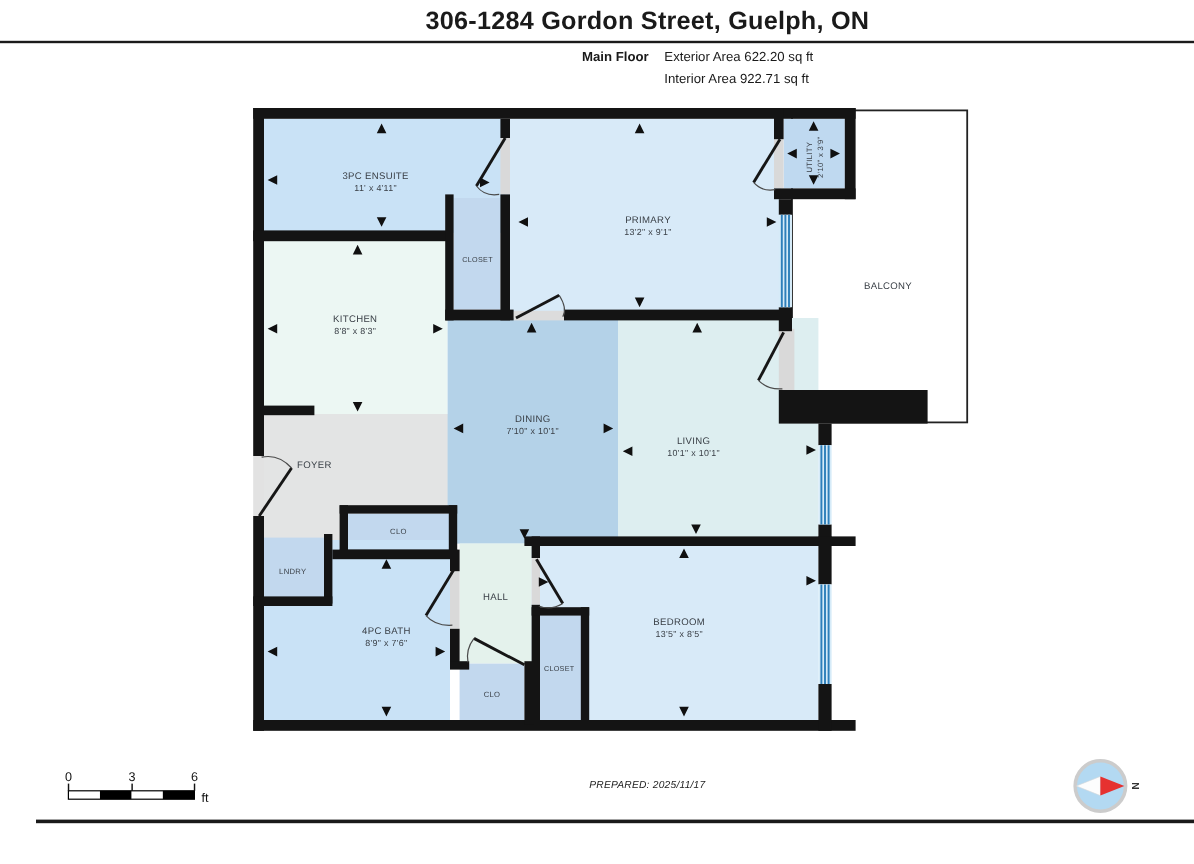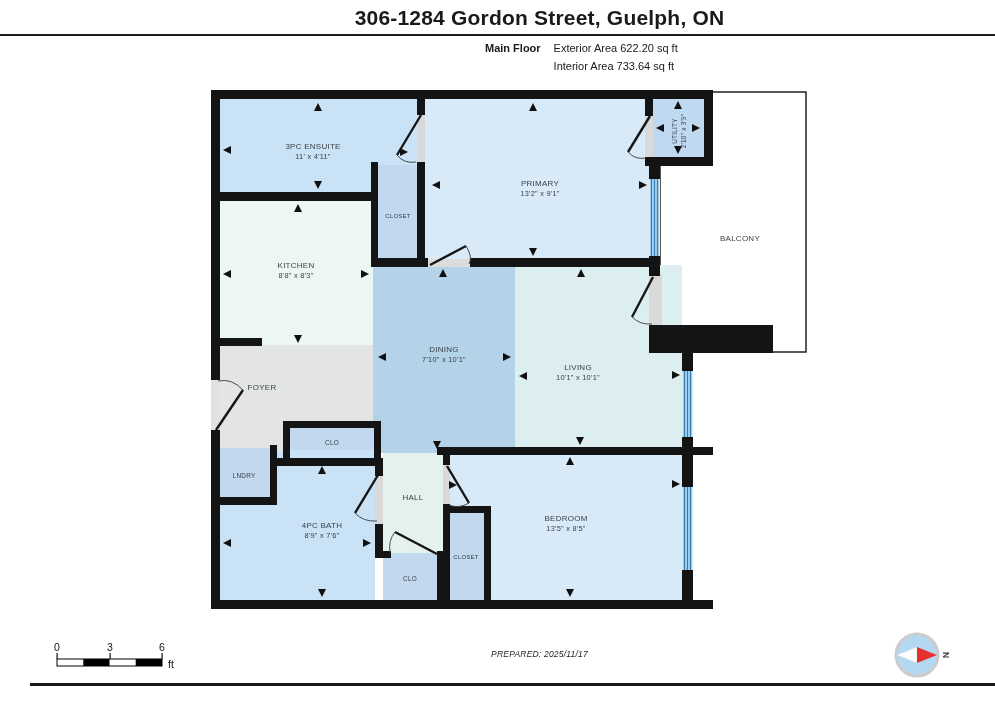--- a/index.html
+++ b/index.html
@@ -30,21 +30,21 @@
 
 <div class="page">
 
   <div class="abs title">306-1284 Gordon Street, Guelph, ON</div>
   <div class="abs rule-top"></div>
 
   <div class="abs floor-info">
     <span class="fl">Main Floor</span>
     <div class="areas">
       <div>Exterior Area 622.20 sq ft</div>
-      <div>Interior Area 733.64 sq ft</div>
+      <div>Interior Area 922.71 sq ft</div>
     </div>
   </div>
 
   <svg width="995" height="720" viewBox="0 0 995 720">
 
     <rect x="660" y="92" width="146" height="260" fill="#ffffff" stroke="#222" stroke-width="1.5"></rect>
 
     <g>
       <rect x="220" y="99" width="201" height="95" fill="#c9e2f6"></rect>
       <rect x="421" y="99" width="230" height="161" fill="#d8eaf8"></rect>

